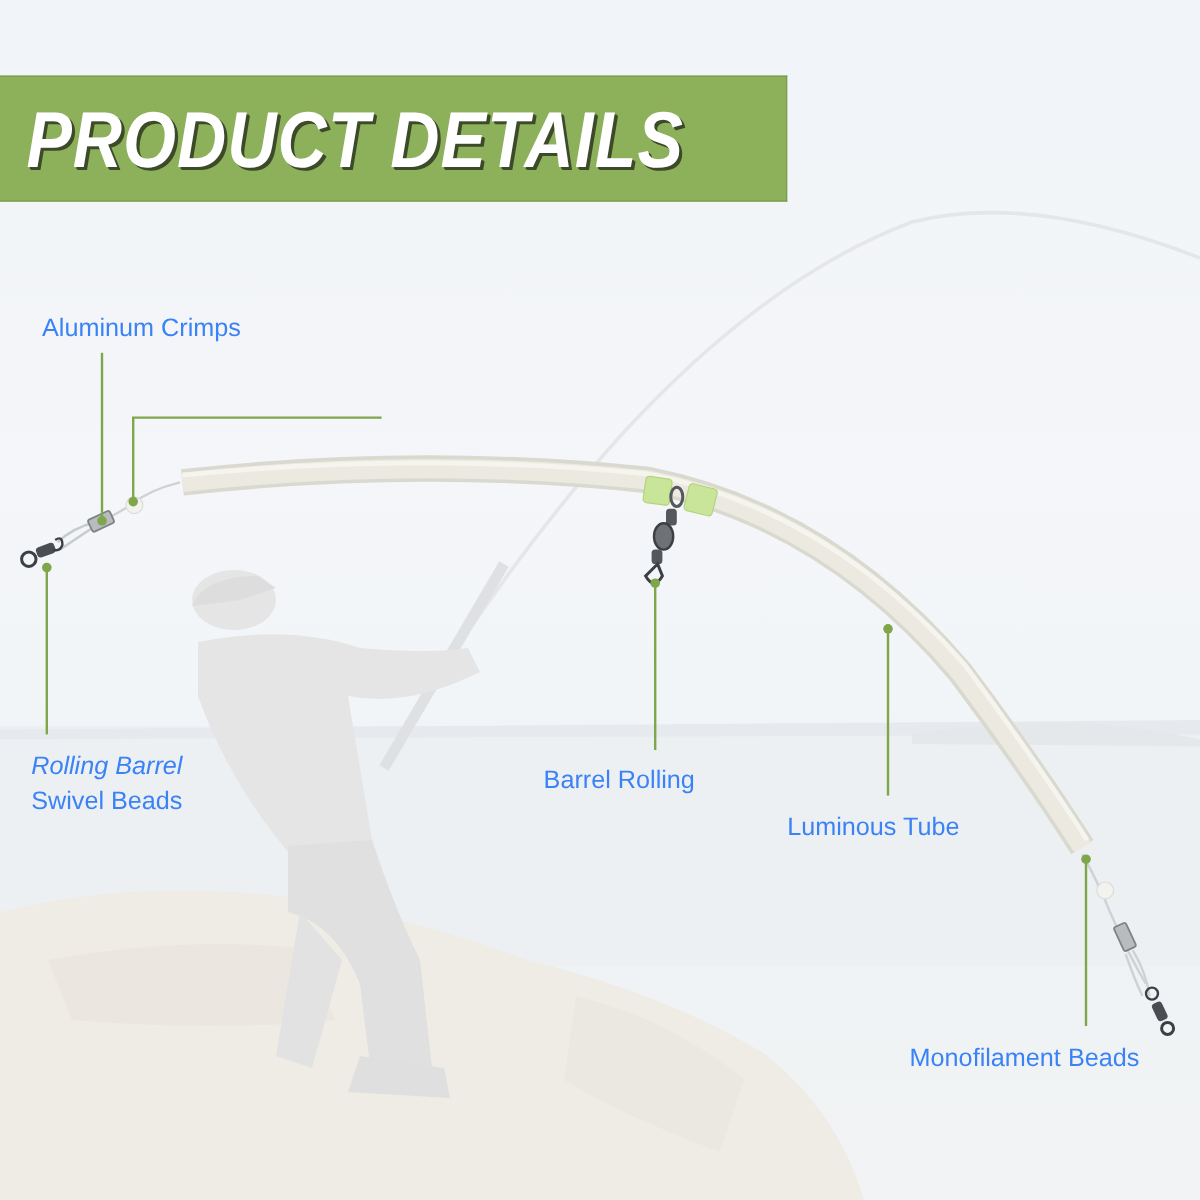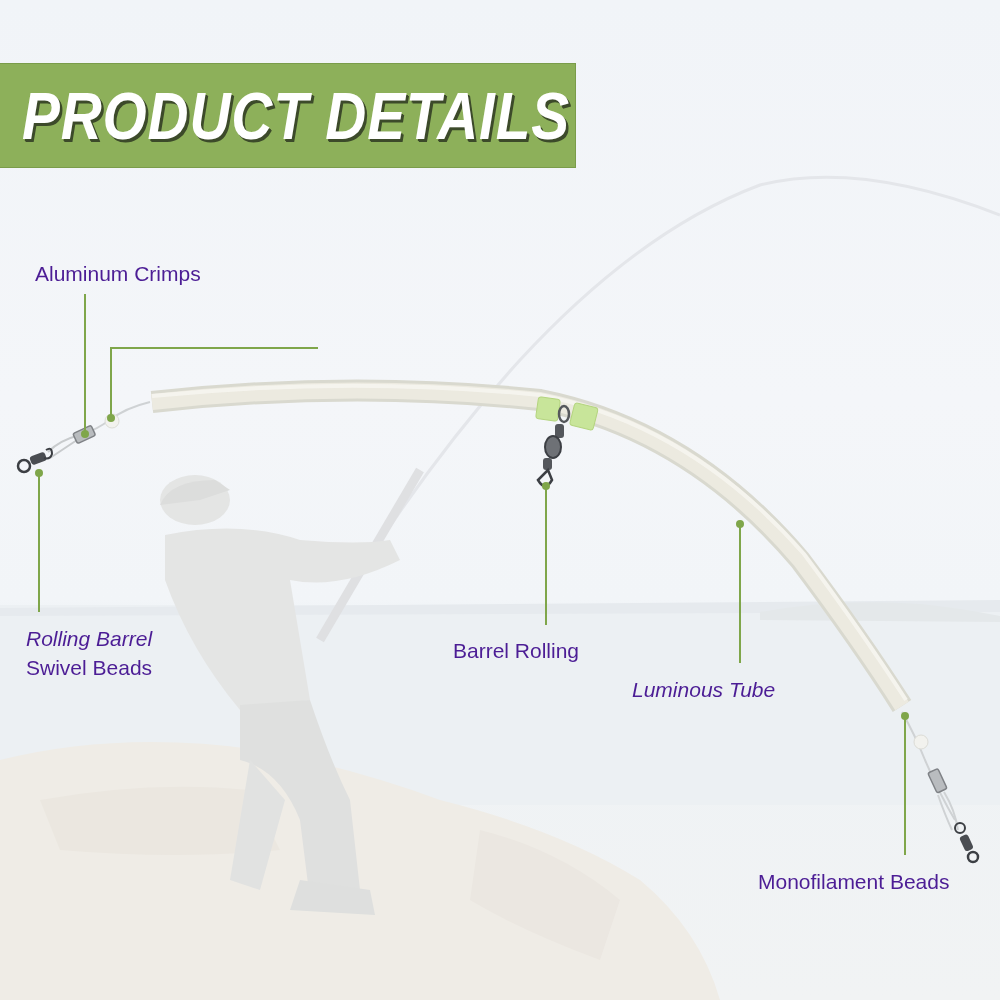--- a/index.html
+++ b/index.html
@@ -3,32 +3,32 @@
   <meta charset="utf-8">
   <style>
     html, body { margin: 0; padding: 0; }
     body {
       width: 1000px; height: 1000px; overflow: hidden; position: relative;
       font-family: "Liberation Sans", sans-serif;
       background: linear-gradient(180deg, #f1f4f8 0%, #f4f6f9 40%, #f2f5f8 60%, #eef2f5 62%, #f1f3f4 100%);
     }
     .stage { position: absolute; inset: 0; }
     .banner {
-      position: absolute; left: 0; top: 63px; width: 576px; height: 105px;
+      position: absolute; left: 0; top: 63px; width: 656px; height: 105px;
       background: #8db05a; border: 1px solid #7a9c4a; border-left: none; box-sizing: border-box;
       display: flex; align-items: center;
     }
     .banner-title {
       margin-left: 22px; font-family: "Liberation Sans", sans-serif; font-weight: 700; font-style: italic;
       font-size: 66px; letter-spacing: 1px; color: #ffffff;
       transform: scaleX(0.86); transform-origin: left center; white-space: nowrap;
       text-shadow: 3px 3px 0 #3c4a2a, 2px 2px 0 #3c4a2a;
     }
     .label {
-      position: absolute; color: #4c1d95; font-size: 21px; line-height: 28px; white-space: nowrap;
+      position: absolute; color: #3b82f6; font-size: 21px; line-height: 28px; white-space: nowrap;
     }
     .scene { position: absolute; inset: 0; }
   </style>
 </head>
 <body>
 
 <div class="stage">
 
   <svg class="scene" width="1000" height="1000" viewBox="0 0 1000 1000">
 
@@ -120,15 +120,15 @@
       <circle cx="546" cy="486" r="4"></circle>
       <circle cx="740" cy="524" r="4"></circle>
       <circle cx="905" cy="716" r="4"></circle>
     </g>
   </svg>
 
   <div class="label" style="left:35px; top:260px;">Aluminum Crimps</div>
   <div class="label" style="left:26px; top:625px;font-style:italic;">Rolling Barrel</div>
   <div class="label" style="left:26px; top:654px;">Swivel Beads</div>
   <div class="label" style="left:453px; top:637px;">Barrel Rolling</div>
-  <div class="label" style="left:632px; top:676px;font-style:italic;">Luminous Tube</div>
+  <div class="label" style="left:656px; top:676px;">Luminous Tube</div>
   <div class="label" style="left:758px; top:868px;">Monofilament Beads</div>
 </div>
 
 </body></html>

